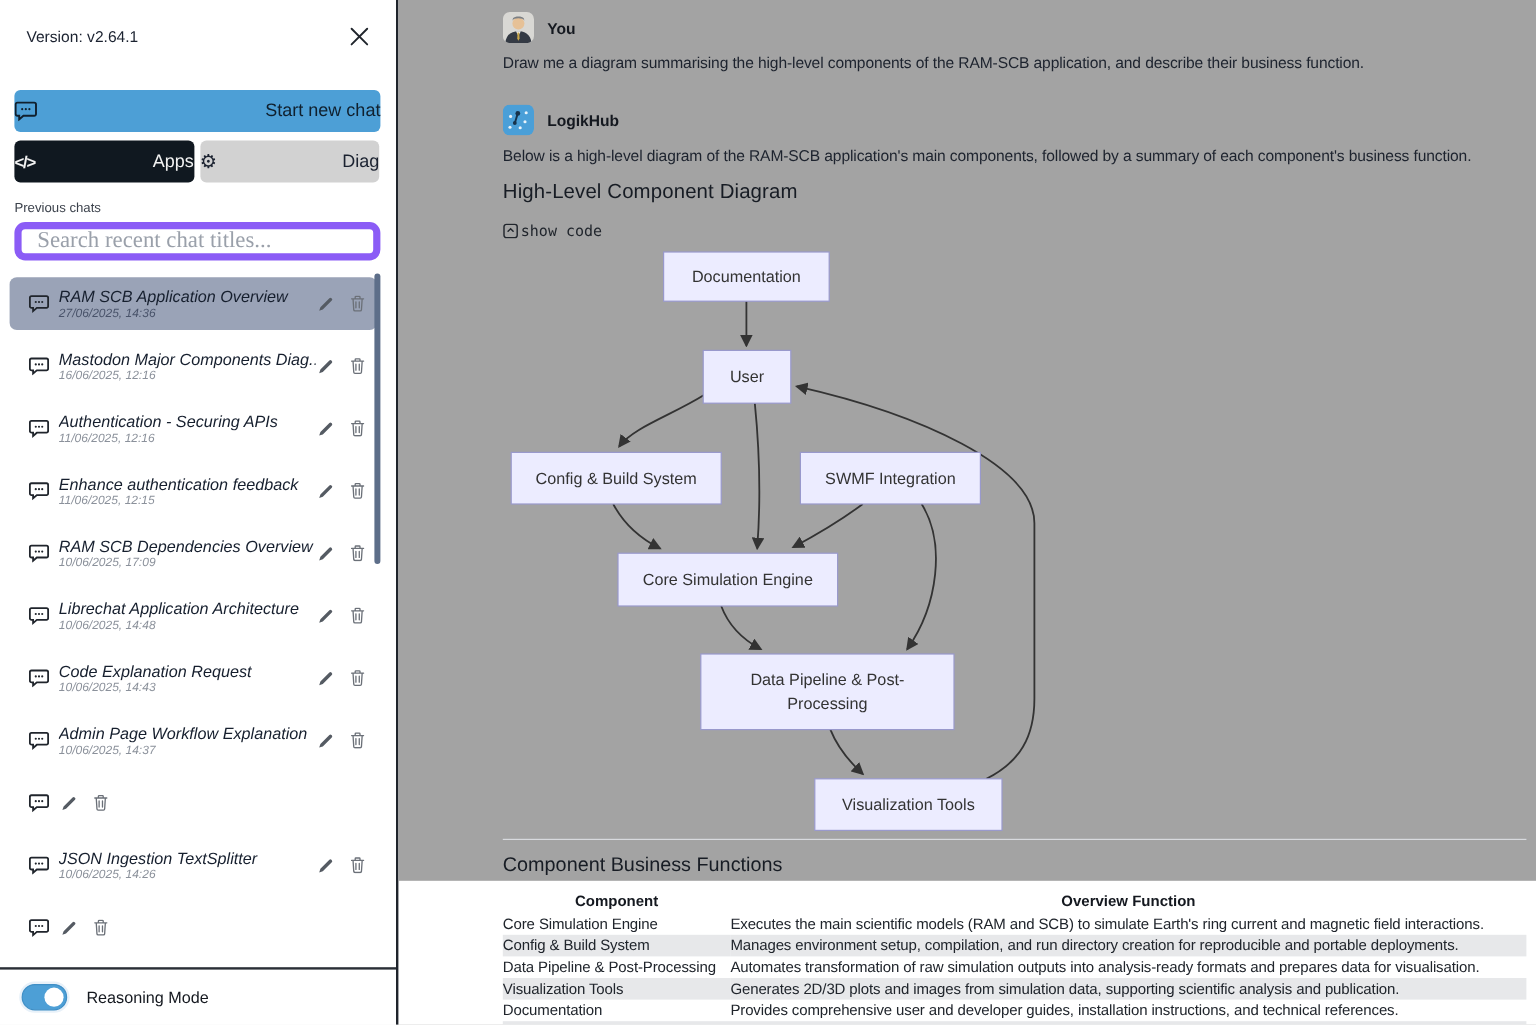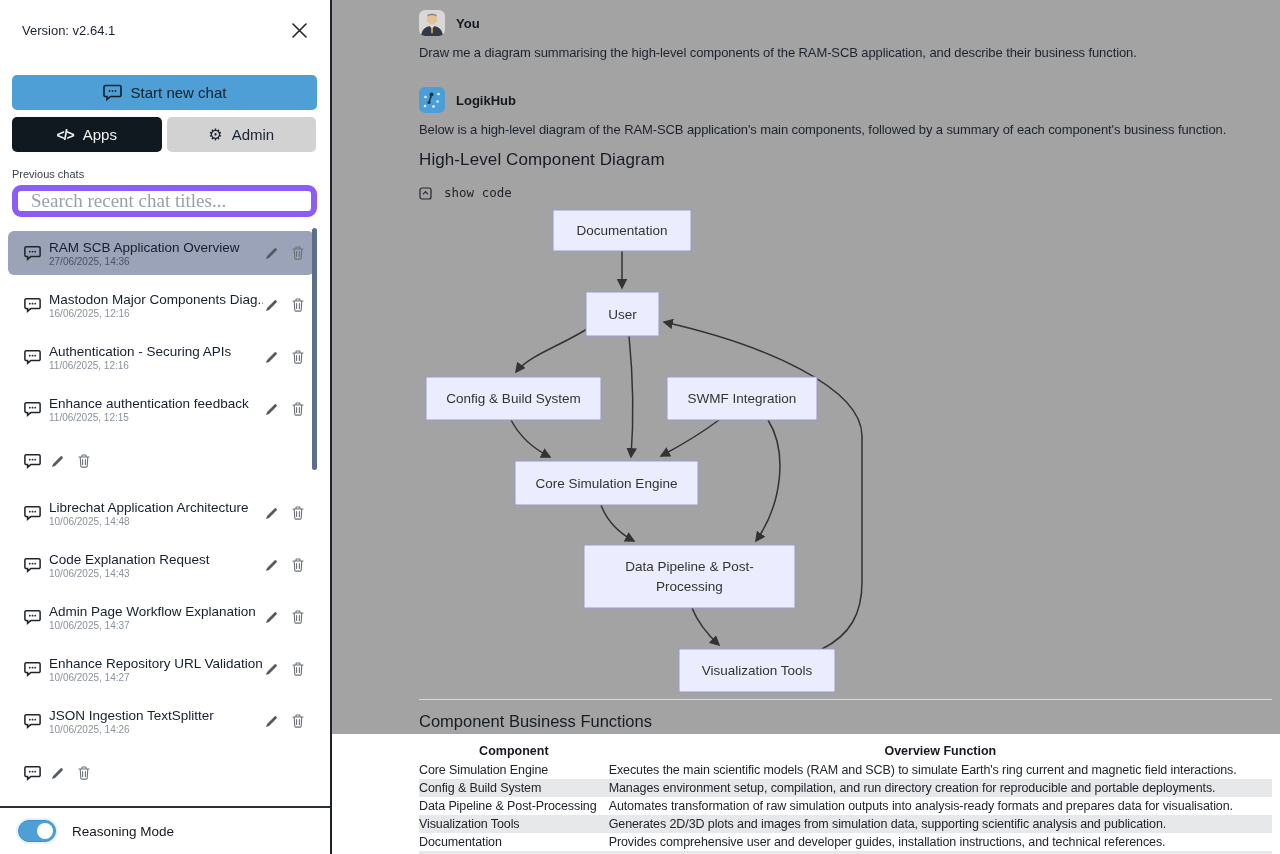--- a/index.html
+++ b/index.html
@@ -5,37 +5,37 @@
   * { margin:0; padding:0; box-sizing:border-box; }
   html,body { width:1280px; height:854px; overflow:hidden; }
   body { font-family:"Liberation Sans","DejaVu Sans",sans-serif; color:#1b2230; background:#fff; }
   .app { position:relative; width:1280px; height:734px; display:flex; }
 
   
   .sidebar { position:relative; width:332px; height:854px; background:#fff; border-right:2px solid #1f242b; flex:0 0 332px; }
   .sidebar-top { display:flex; justify-content:space-between; align-items:center; padding:20px 20px 0 22px; }
   .version { font-size:13px; color:#1b2230; }
   .close-btn { background:none; border:none; cursor:pointer; line-height:0; padding:2px; }
-  .btn { display:flex; align-items:center; justify-content:center; gap:9px; border:none; border-radius:5px; cursor:pointer;
+  .btn { display:flex; align-items:center; justify-content:space-between; gap:9px; border:none; border-radius:5px; cursor:pointer;
          font-family:inherit; font-size:15px; font-weight:500; }
   .btn-new-chat { margin:34px 14px 0 12px; width:305px; height:35px; background:var(--accent,#4d9fd6); color:#10202e; }
   .btn-row { display:flex; gap:5px; margin:7px 14px 0 12px; }
   .btn-apps { width:150px; height:35px; background:#101820; color:#f2f2f2; }
   .btn-admin { width:150px; height:35px; background:#d2d2d2; color:#1b2230; }
   .code-glyph { font-size:14px; font-weight:700; letter-spacing:-1px; }
   .gear-glyph { font-family:"DejaVu Sans",sans-serif; font-size:16px; line-height:1; }
   .prev-label { margin:16px 0 0 12px; font-size:11px; color:#3c424c; }
   .search-input { margin:5px 14px 0 12px; width:305px; height:32px; border:6px solid #8b5cf6; border-radius:9px;
                   padding:0 13px; font-family:Liberation Serif, serif; font-size:19px; color:#1b2230; outline:none; }
   .search-input::placeholder { color:#9aa0aa; }
   .chat-list { margin-top:14px; padding:0 16px 0 8px; }
   .chat-item { position:relative; display:flex; align-items:center; height:44px; margin-bottom:8px; border-radius:6px; cursor:pointer; }
   .chat-item.selected { background:#9aa3b7; }
   .chat-item .bubble { margin:0 8px 0 16px; flex:0 0 17px; }
-  .chat-item .meta { flex:1; min-width:0; }
+  .chat-item .meta { flex:1; min-width:0;font-style:italic; }
   .chat-item .title { font-size:13.5px; font-weight:500; color:#161f2e; white-space:nowrap; overflow:hidden; }
   .chat-item .date { font-size:10px; color:#8b919b; margin-top:1px; }
   .chat-item.selected .date { color:#49536a; }
   .chat-item .actions { display:flex; gap:10px; margin-right:8px; }
   .icon-btn { background:none; border:none; cursor:pointer; line-height:0; padding:2px; }
   .scroll-thumb { position:absolute; right:13px; top:228px; width:5px; height:242px; background:#5d6e89; border-radius:3px; }
   .sidebar-footer { position:absolute; left:0; bottom:0; width:100%; height:48px; border-top:2px solid #2a2f36;
                     display:flex; align-items:center; padding-left:18px; background:#fff;text-align:center; }
   .toggle { width:38px; height:22px; border-radius:11px; background:var(--accent,#4d9fd6); border:1px solid #3f8fc6;
             position:relative; cursor:pointer; box-shadow:0 0 0 2px #e8f1f9; }
@@ -43,21 +43,21 @@
   .toggle-label { margin-left:16px; font-size:13.5px; color:#14181f; }
 
   
   .main { flex:1; background:#a3a3a3; padding:10px 24px 0 87px; position:relative; }
   .msg-head { display:flex; align-items:center; gap:11px; height:26px; }
   .avatar, .bot-avatar { width:26px; height:26px; border-radius:6px; flex:0 0 26px; overflow:hidden; }
   .msg-name { font-size:13px; font-weight:700; color:#14181f; }
   .msg-text { margin-top:9px; font-size:13px; color:#1d232e; letter-spacing:-0.1px; }
   .assistant-block { margin-top:27px; }
   .section-h { margin-top:13px; font-size:17px; font-weight:500; color:#171c24; letter-spacing:0.1px; }
-  .show-code { display:flex; align-items:flex-end; gap:12px; margin-top:15px; background:none; border:none; cursor:pointer;
+  .show-code { display:flex; align-items:center; gap:2px; margin-top:15px; background:none; border:none; cursor:pointer;
                font-family:"DejaVu Sans Mono","Liberation Mono",monospace; font-size:12.5px; color:#20252c; }
   .diagram-wrap { margin:4px 0 0 -9px; width:470px; height:494px; }
   .hr { border:none; border-top:1px solid #d8dade; margin:1px 0 0 0; width:853px; }
   .table-h { margin-top:12px; font-size:16.5px; font-weight:500; color:#171c24; }
   .fn-table { margin-top:11px; width:853px; border-collapse:collapse; table-layout:auto; }
   .fn-table th { font-size:12.5px; font-weight:700; color:#14181f; text-align:center; padding:2px 0 3px 0; }
   .fn-table td { font-size:12.5px; color:#20252c; padding:2px 0; letter-spacing:-0.1px; }
   .fn-table td.comp { white-space:nowrap; padding-right:2px; }
   .fn-table tr.even { background:#e7e8ea; }
   .fn-table tr.strip td { padding:0; height:6px; }
@@ -87,21 +87,21 @@
       <span>Start new chat</span>
     </button>
 
     <div class="btn-row">
       <button class="btn btn-apps">
         <span class="code-glyph">&lt;/&gt;</span>
         <span>Apps</span>
       </button>
       <button class="btn btn-admin">
         <span class="gear-glyph">⚙</span>
-        <span>Admin</span>
+        <span>Diag</span>
       </button>
     </div>
 
     <div class="prev-label">Previous chats</div>
     <input class="search-input" type="text" placeholder="Search recent chat titles..." style="">
 
     <div class="chat-list" id="chat-list">
     <div class="chat-item selected">
       <svg class="bubble" width="17" height="16" viewBox="0 0 19 17">
         <path d="M2.5,1.5 h14 a1.5,1.5 0 0 1 1.5,1.5 v8 a1.5,1.5 0 0 1 -1.5,1.5 h-9 l-3.5,3 v-3 h-1.5 a1.5,1.5 0 0 1 -1.5,-1.5 v-8 a1.5,1.5 0 0 1 1.5,-1.5 z" fill="none" stroke="#20252c" stroke-width="1.7"></path>
@@ -202,20 +202,24 @@
       </div>
     </div>
 
     <div class="chat-item">
       <svg class="bubble" width="17" height="16" viewBox="0 0 19 17">
         <path d="M2.5,1.5 h14 a1.5,1.5 0 0 1 1.5,1.5 v8 a1.5,1.5 0 0 1 -1.5,1.5 h-9 l-3.5,3 v-3 h-1.5 a1.5,1.5 0 0 1 -1.5,-1.5 v-8 a1.5,1.5 0 0 1 1.5,-1.5 z" fill="none" stroke="#20252c" stroke-width="1.7"></path>
         <circle cx="6.5" cy="7" r="1" fill="#20252c"></circle>
             <circle cx="9.5" cy="7" r="1" fill="#20252c"></circle>
             <circle cx="12.5" cy="7" r="1" fill="#20252c"></circle>
       </svg>
+      <div class="meta">
+        <div class="title">RAM SCB Dependencies Overview</div>
+        <div class="date">10/06/2025, 17:09</div>
+      </div>
       <div class="actions">
         <button class="icon-btn">
           <svg width="13" height="13" viewBox="0 0 13 13">
             <path d="M1,12 L2,9 L9.5,1.5 a1.2,1.2 0 0 1 1.7,0 l0.3,0.3 a1.2,1.2 0 0 1 0,1.7 L4,11 Z" fill="#555b63"></path>
           </svg>
         </button>
         <button class="icon-btn">
           <svg width="12" height="14" viewBox="0 0 12 14">
             <path d="M1,3 h10 M4,3 V1.6 a0.6,0.6 0 0 1 0.6,-0.6 h2.8 a0.6,0.6 0 0 1 0.6,0.6 V3 M2.2,3 l0.6,9.2 a1,1 0 0 0 1,0.9 h4.4 a1,1 0 0 0 1,-0.9 L9.8,3 M4.6,5.5 v5 M7.4,5.5 v5" fill="none" stroke="#6b7078" stroke-width="1.1" stroke-linecap="round"></path>
           </svg>
@@ -298,24 +302,20 @@
       </div>
     </div>
 
     <div class="chat-item">
       <svg class="bubble" width="17" height="16" viewBox="0 0 19 17">
         <path d="M2.5,1.5 h14 a1.5,1.5 0 0 1 1.5,1.5 v8 a1.5,1.5 0 0 1 -1.5,1.5 h-9 l-3.5,3 v-3 h-1.5 a1.5,1.5 0 0 1 -1.5,-1.5 v-8 a1.5,1.5 0 0 1 1.5,-1.5 z" fill="none" stroke="#20252c" stroke-width="1.7"></path>
         <circle cx="6.5" cy="7" r="1" fill="#20252c"></circle>
             <circle cx="9.5" cy="7" r="1" fill="#20252c"></circle>
             <circle cx="12.5" cy="7" r="1" fill="#20252c"></circle>
       </svg>
-      <div class="meta">
-        <div class="title">Enhance Repository URL Validation</div>
-        <div class="date">10/06/2025, 14:27</div>
-      </div>
       <div class="actions">
         <button class="icon-btn">
           <svg width="13" height="13" viewBox="0 0 13 13">
             <path d="M1,12 L2,9 L9.5,1.5 a1.2,1.2 0 0 1 1.7,0 l0.3,0.3 a1.2,1.2 0 0 1 0,1.7 L4,11 Z" fill="#555b63"></path>
           </svg>
         </button>
         <button class="icon-btn">
           <svg width="12" height="14" viewBox="0 0 12 14">
             <path d="M1,3 h10 M4,3 V1.6 a0.6,0.6 0 0 1 0.6,-0.6 h2.8 a0.6,0.6 0 0 1 0.6,0.6 V3 M2.2,3 l0.6,9.2 a1,1 0 0 0 1,0.9 h4.4 a1,1 0 0 0 1,-0.9 L9.8,3 M4.6,5.5 v5 M7.4,5.5 v5" fill="none" stroke="#6b7078" stroke-width="1.1" stroke-linecap="round"></path>
           </svg>

